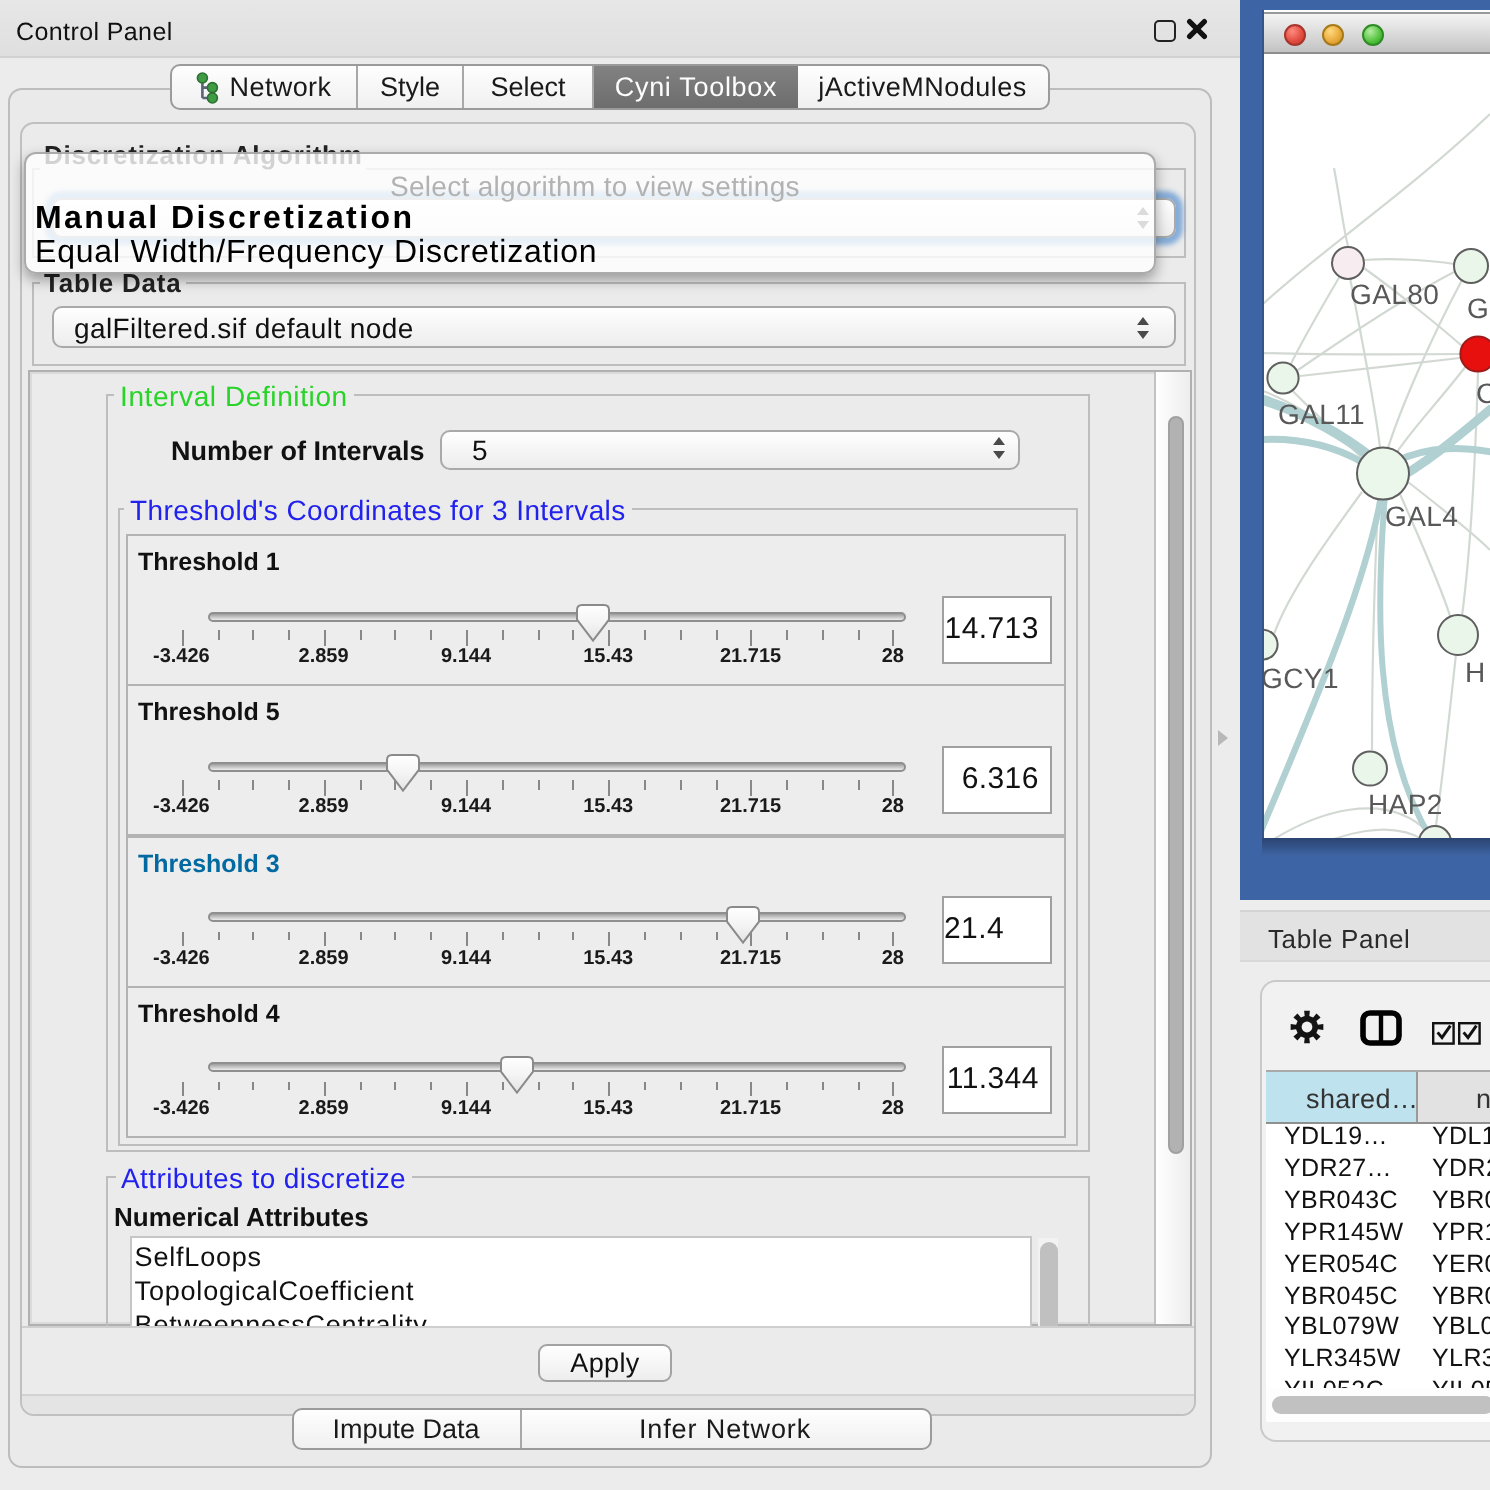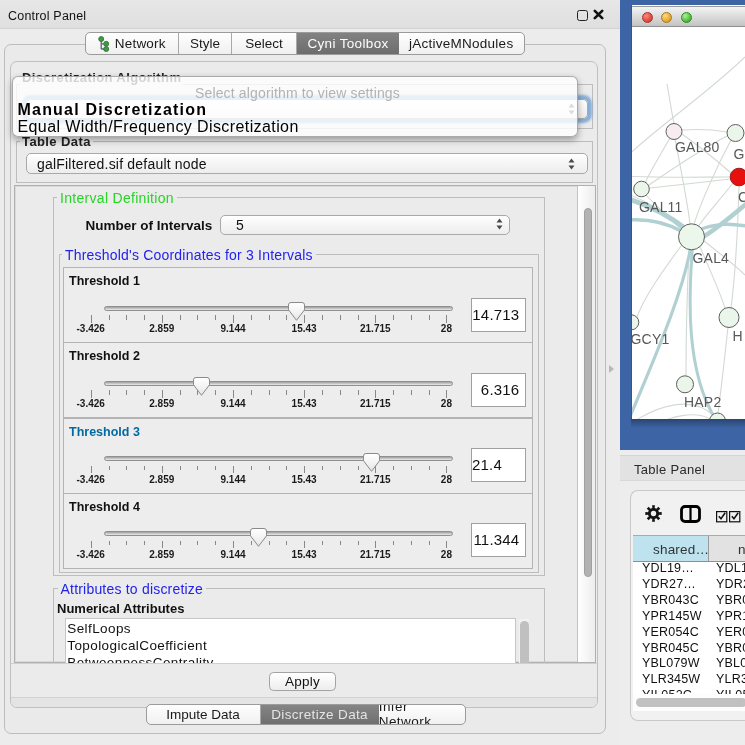--- a/index.html
+++ b/index.html
@@ -112,21 +112,21 @@
 <div style="position:absolute;left:139.0px;top:55px;width:60px;text-align:center;font-size:10px;font-weight:bold;color:#1a1a1a;letter-spacing:0;">9.144</div>
 <div style="position:absolute;left:210.1px;top:55px;width:60px;text-align:center;font-size:10px;font-weight:bold;color:#1a1a1a;letter-spacing:0;">15.43</div>
 <div style="position:absolute;left:281.3px;top:55px;width:60px;text-align:center;font-size:10px;font-weight:bold;color:#1a1a1a;letter-spacing:0;">21.715</div>
 <div style="position:absolute;left:352.4px;top:55px;width:60px;text-align:center;font-size:10px;font-weight:bold;color:#1a1a1a;letter-spacing:0;">28</div>
 <svg style="position:absolute;left:224.0px;top:34px;" width="17" height="19" viewBox="0 0 17 19">
           <path d="M3,0.5 H14 Q16.5,0.5 16.5,3 V7.8 L8.5,18.3 L0.5,7.8 V3 Q0.5,0.5 3,0.5 Z" fill="url(#thg)" stroke="#8a8a8a" stroke-width="1"></path>
         </svg>
 <div style="position:absolute;left:407px;top:29.5px;width:55.4px;height:34px;background:#fff;border:1px solid #a0a0a0;box-sizing:border-box;font-size:15px;color:#111;text-align:right;line-height:31.5px;padding-right:6px;">14.713</div>
 </div>
 <div class="abs" style="left:47px;top:155.2px;width:470px;height:76px;border:1px solid #b3b3b3;background:#ededed;box-sizing:border-box;">
-<div style="position:absolute;left:5px;top:6px;font-size:12.5px;font-weight:bold;color:#111;letter-spacing:0;">Threshold 2</div>
+<div style="position:absolute;left:5px;top:6px;font-size:12.5px;font-weight:bold;color:#111;letter-spacing:0;">Threshold 5</div>
 <div style="position:absolute;left:40px;top:37.5px;width:349px;height:5px;border-radius:2.5px;background:linear-gradient(#9e9e9e,#ececec);border:1px solid #8f8f8f;box-sizing:border-box;"></div>
 <div style="position:absolute;left:26.7px;top:47px;width:1px;height:7.5px;background:#888;"></div>
 <div style="position:absolute;left:44.5px;top:47px;width:1px;height:4.5px;background:#888;"></div>
 <div style="position:absolute;left:62.3px;top:47px;width:1px;height:4.5px;background:#888;"></div>
 <div style="position:absolute;left:80.1px;top:47px;width:1px;height:4.5px;background:#888;"></div>
 <div style="position:absolute;left:97.8px;top:47px;width:1px;height:7.5px;background:#888;"></div>
 <div style="position:absolute;left:115.6px;top:47px;width:1px;height:4.5px;background:#888;"></div>
 <div style="position:absolute;left:133.4px;top:47px;width:1px;height:4.5px;background:#888;"></div>
 <div style="position:absolute;left:151.2px;top:47px;width:1px;height:4.5px;background:#888;"></div>
 <div style="position:absolute;left:169.0px;top:47px;width:1px;height:7.5px;background:#888;"></div>
@@ -233,21 +233,20 @@
 </div>
 </div>
 
 <div class="abs" style="left:11px;top:663px;width:586px;height:1px;background:#cfcfcf;"></div>
 <div class="abs" style="left:269px;top:672px;width:67px;height:18.5px;background:linear-gradient(#ffffff,#ededed);border:1px solid #a3a3a3;border-radius:4.5px;box-sizing:border-box;display:flex;align-items:center;justify-content:center;font-size:13.5px;color:#111;">Apply</div>
 
 <div class="abs" style="left:11px;top:697px;width:586px;height:10px;background:#e4e4e4;border-top:1px solid #d2d2d2;border-radius:0 0 7px 7px;box-sizing:border-box;"></div>
 
 <div class="abs" style="left:145.5px;top:703.5px;width:320px;height:21.5px;border:1px solid #9b9b9b;border-radius:5px;background:linear-gradient(#fefefe,#f0f0f0);display:flex;overflow:hidden;box-sizing:border-box;">
  <div style="width:114px;border-right:1px solid #a8a8a8;display:flex;align-items:center;justify-content:center;font-size:13.5px;color:#1a1a1a;letter-spacing:0;box-sizing:border-box;">Impute Data</div>
- <div style="width:118.2px;display:flex;align-items:center;justify-content:center;font-size:13.5px;color:#e4e4e4;background:linear-gradient(#858585,#6f6f6f);letter-spacing:0.35px;box-sizing:border-box;">Discretize Data</div>
  <div style="flex:1;display:flex;align-items:center;justify-content:center;font-size:13.5px;color:#1a1a1a;letter-spacing:0.45px;box-sizing:border-box;">Infer Network</div>
 </div>
 
 <div class="abs" style="left:12px;top:76px;width:566px;height:61px;background:rgba(255,255,255,0.8);border:1px solid rgba(150,150,150,0.8);border-radius:6px;box-shadow:0 3px 7px rgba(0,0,0,0.35);box-sizing:border-box;"></div>
 <div class="abs" style="left:195px;top:85px;font-size:14px;color:#b2b2b2;letter-spacing:0.15px;">Select algorithm to view settings</div>
 <div class="abs" style="left:17.5px;top:100.5px;font-size:16px;font-weight:bold;color:#000;letter-spacing:1.2px;">Manual Discretization</div>
 <div class="abs" style="left:17.5px;top:117.5px;font-size:16px;color:#000;letter-spacing:0.4px;">Equal Width/Frequency Discretization</div>
 
 <div class="abs" style="left:619.5px;top:0;width:125.5px;height:449.5px;background:#3d64a4;"></div>
 

